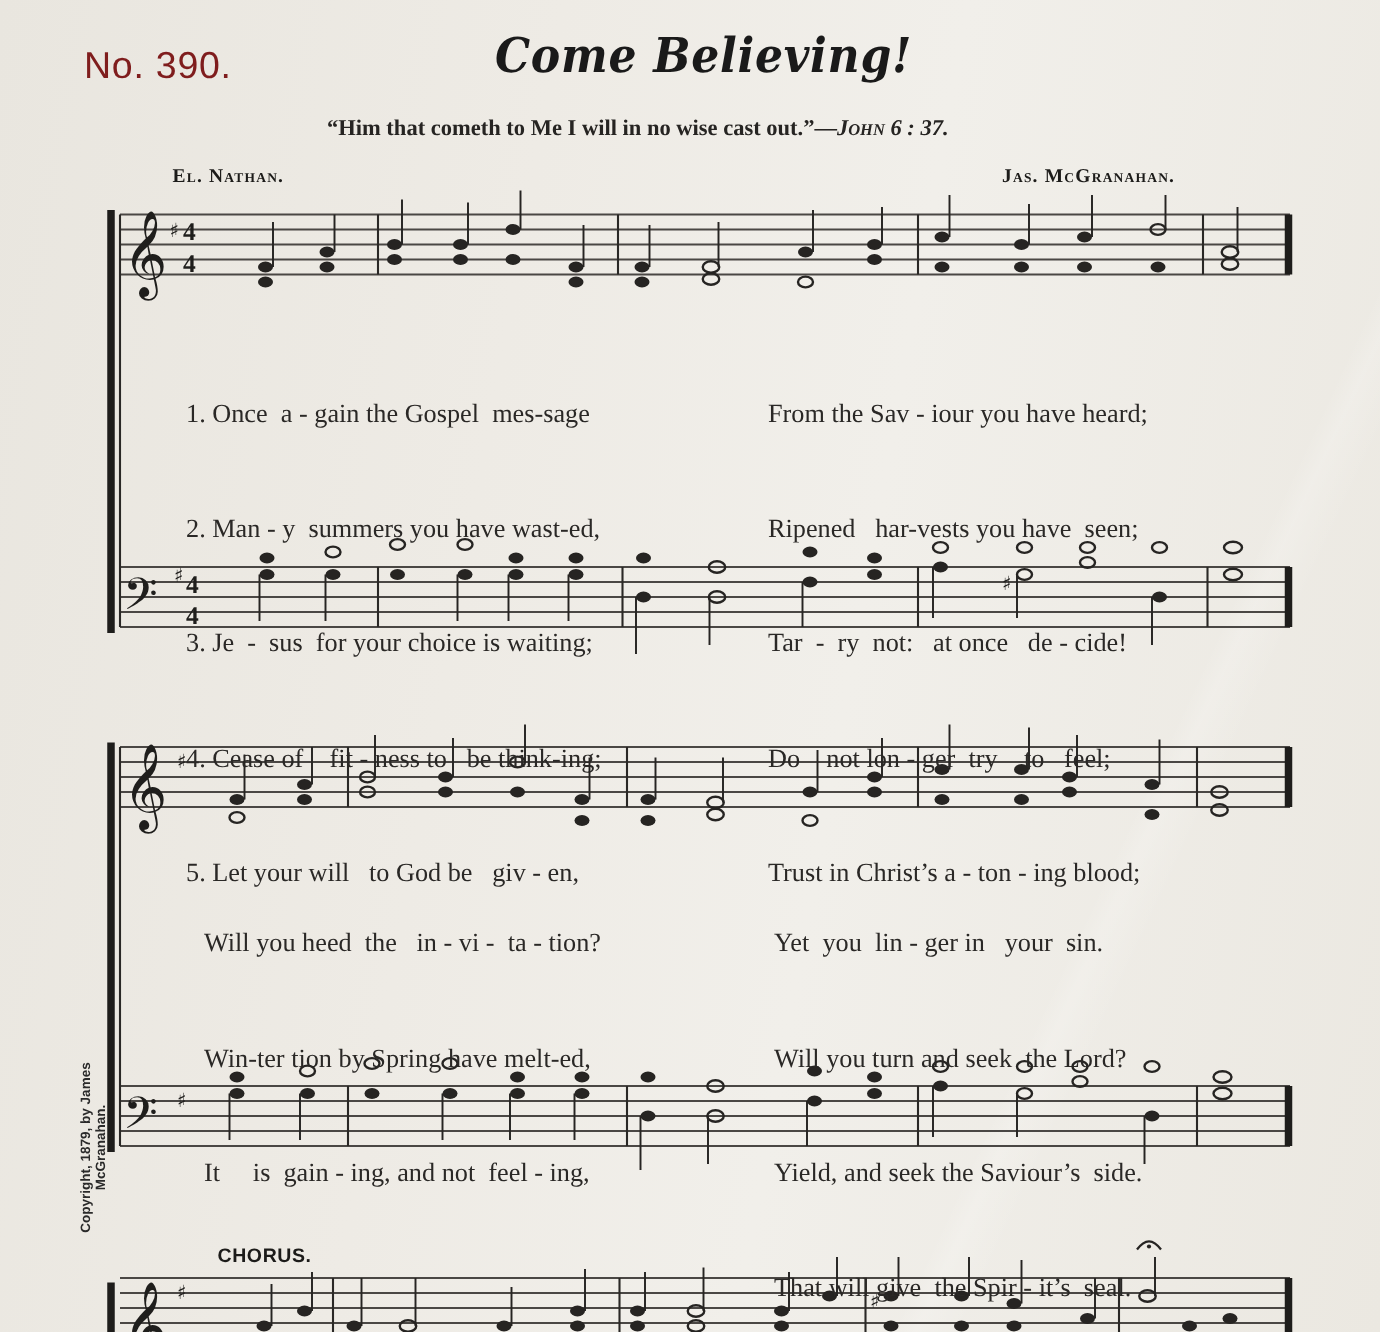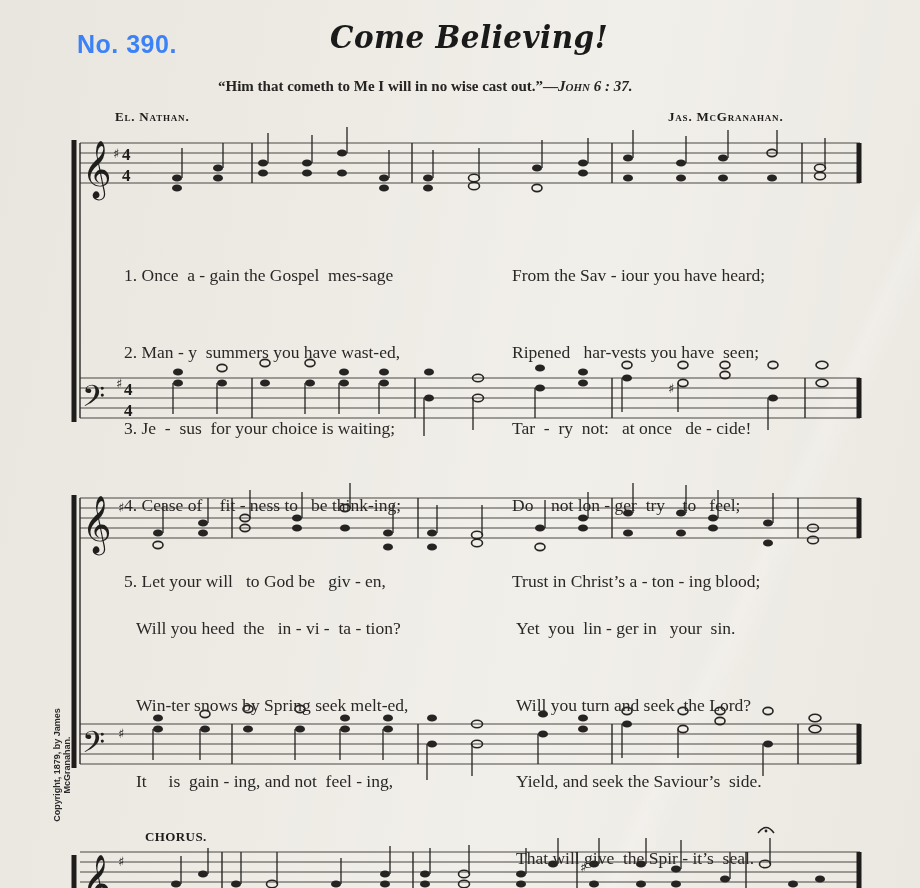--- a/index.html
+++ b/index.html
@@ -3,30 +3,30 @@
 <meta charset="utf-8">
 <style>
   html, body { margin:0; padding:0; }
   body {
     width:920px; height:888px; overflow:hidden; position:relative;
     background: linear-gradient(100deg, #e9e6df 0%, #eeebe5 35%, #f1efea 60%, #ebe8e1 100%);
     font-family: "Liberation Serif", "DejaVu Serif", serif;
     color:#1c1b19;
   }
   .abs { position:absolute; }
-  .hymn-number { left:77px; top:30px; font-family:"Liberation Sans","DejaVu Sans",sans-serif; font-weight:bold; font-size:25px; letter-spacing:0.5px; color:#3b82f6; }
+  .hymn-number { left:56px; top:30px; font-family:"Liberation Sans","DejaVu Sans",sans-serif; font-weight:normal; font-size:25px; letter-spacing:0.5px; color:#7f1d1d; }
   .hymn-title { left:330px; top:18px; font-family:"DejaVu Serif", serif; font-weight:bold; font-size:32px; letter-spacing:0.5px; color:#1a1a1a; transform:scaleX(0.92); transform-origin:left; font-style:italic; }
   .scripture { left:185px; top:78px; font-size:15px; font-weight:bold; color:#262422;margin-left:33px; }
   .scripture .ref { font-style:italic; font-variant:small-caps; }
   .author { left:115px; top:109px; font-size:13px; font-weight:bold; font-variant:small-caps; letter-spacing:0.8px; }
   .composer { left:668px; top:109px; font-size:13px; font-weight:bold; font-variant:small-caps; letter-spacing:0.8px; }
   .lyrics { font-size:17.5px; line-height:25.5px; color:#2a2826; white-space:pre; }
   .lyric-line { height:25.5px; }
   .copyright { left:-23px; top:755px; width:170px; transform:rotate(-90deg); transform-origin:center; font-family:"Liberation Sans","DejaVu Sans",sans-serif; font-weight:bold; font-size:9px; color:#2a2a2a; text-align:center; }
-  .chorus-label { left:145px; top:829px; font-family:Liberation Serif, serif; font-size:13px; font-weight:bold; letter-spacing:0.4px; }
+  .chorus-label { left:145px; top:829px; font-family:Liberation Sans, sans-serif; font-size:13px; font-weight:bold; letter-spacing:0.4px; }
   svg.music { position:absolute; left:0; top:0; }
   .staff line { stroke:#4a4744; stroke-width:1.2; }
   .bar { stroke:#2a2826; stroke-width:1.4; }
   .thick { stroke:#1e1d1b; stroke-width:5; }
   .note { fill:#262422; }
   .hnote { fill:none; stroke:#262422; stroke-width:1.6; }
   .stem { stroke:#262422; stroke-width:1.3; }
   .clef { font-family:"DejaVu Sans", sans-serif; fill:#1f1e1c; }
   .ts { font-family:"Liberation Serif", serif; font-weight:bold; fill:#1f1e1c; font-size:17px; }
   .acc { font-family:"DejaVu Sans", sans-serif; fill:#1f1e1c; font-size:13px; }
@@ -376,21 +376,21 @@
 <div class="abs lyrics" style="left:500px; top:212px;margin-left:12px;">
   <div class="lyric-line">From the Sav - iour you have heard;</div>
   <div class="lyric-line">Ripened   har-vests you have  seen;</div>
   <div class="lyric-line">Tar  -  ry  not:   at once   de - cide!</div>
   <div class="lyric-line">Do    not lon - ger  try    to   feel;</div>
   <div class="lyric-line">Trust in Christ’s a - ton - ing blood;</div>
 </div>
 
 <div class="abs lyrics" style="left:136px; top:565px;">
   <div class="lyric-line">Will you heed  the   in - vi -  ta - tion?</div>
-  <div class="lyric-line">Win-ter snows by Spring seek melt-ed,</div>
+  <div class="lyric-line">Win-ter tion by Spring have melt-ed,</div>
   <div class="lyric-line">It     is  gain - ing, and not  feel - ing,</div>
   
 </div>
 <div class="abs lyrics" style="left:516px; top:565px;">
   <div class="lyric-line">Yet  you  lin - ger in   your  sin.</div>
   <div class="lyric-line">Will you turn and seek  the Lord?</div>
   <div class="lyric-line">Yield, and seek the Saviour’s  side.</div>
   <div class="lyric-line">That will give  the Spir - it’s  seal.</div>
   
 </div>

